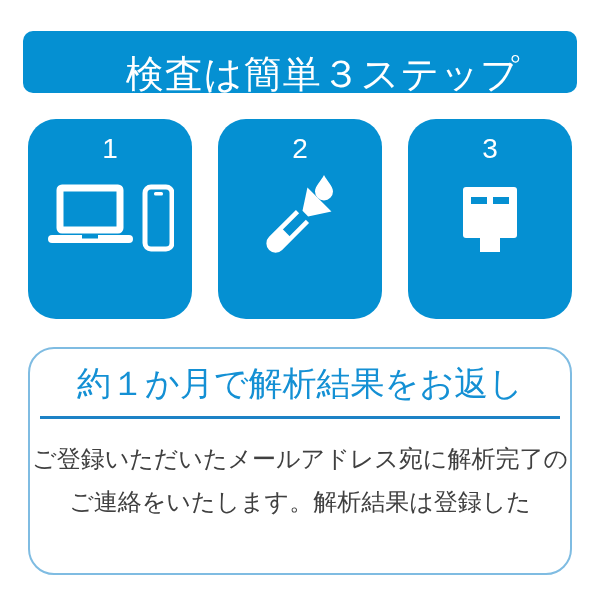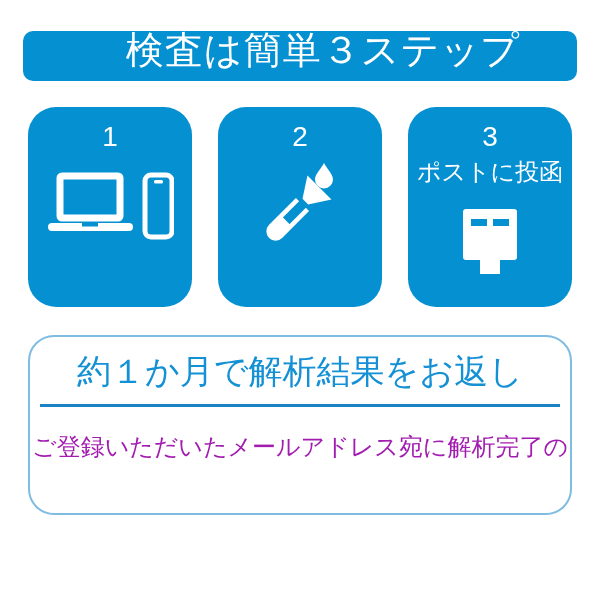--- a/index.html
+++ b/index.html
@@ -13,25 +13,25 @@
   }
   .page {
     width: 600px;
     height: 600px;
     background: #ffffff;
     position: relative;
   }
   
   .header-banner {
     margin: 31px 23px 0 23px;
-    height: 50px;
+    height: 62px;
     background: #0590D2;
     border-radius: 10px;
     display: flex;
-    align-items: flex-start;
+    align-items: flex-end;
     justify-content: center;
     padding-left: 46px;
   }
   .header-title {
     color: #ffffff;
     font-size: 38px;
     font-weight: 500;
     letter-spacing: 1px;
     line-height: 1;
     white-space: nowrap;
@@ -71,21 +71,21 @@
   .step-icon {
     height: 92px;
     margin-top: 8px;
     display: flex;
     align-items: center;
     justify-content: center;
   }
   
   .result-box {
     margin: 28px 28px 0 28px;
-    height: 180px;
+    height: 228px;
     box-sizing: border-box;
     border: 2px solid #7FBCE2;
     border-radius: 26px;
     background: #ffffff;
   }
   .result-heading {
     margin-top: 15px;
     text-align: center;
     font-size: 34px;
     font-weight: 500;
@@ -96,21 +96,21 @@
   .result-divider {
     height: 3px;
     background: #1C82C6;
     margin: 13px 10px 0 10px;
     border: none;
   }
   .result-body {
     margin-top: 18px;
     text-align: center;
     font-size: 24px;
-    color: #a21caf;
+    color: #404040;
     line-height: 43px;
   }
   .result-body span {
     display: block;
     white-space: nowrap;
   }
 </style>
 </head>
 <body>
 
@@ -144,34 +144,34 @@
             <polygon points="23,16 57,16 44,36 36,36" fill="#ffffff"></polygon>
             <path d="M33,40 L33,78 A7,7 0 0 0 47,78 L47,40" fill="none" stroke="#ffffff" stroke-width="4.5"></path>
             <path d="M33,63 L33,78 A7,7 0 0 0 47,78 L47,63 Z" fill="#ffffff"></path>
           </g>
         </svg>
       </div>
     </div>
 
     <div class="step-card">
       <div class="step-number">3</div>
-      <div class="step-label small">ポストに投函</div>
       <div class="step-icon">
         <svg width="68" height="68" viewBox="0 0 68 68" aria-hidden="true">
           <rect x="7" y="2" width="54" height="51" rx="3" fill="#ffffff"></rect>
           <rect x="15" y="12" width="16" height="7" fill="#0590D2"></rect>
           <rect x="37" y="12" width="16" height="7" fill="#0590D2"></rect>
           <rect x="24" y="53" width="20" height="14" fill="#ffffff"></rect>
         </svg>
       </div>
     </div>
 
   </div>
 
   <div class="result-box">
     <div class="result-heading">約１か月で解析結果をお返し</div>
     <div class="result-divider"></div>
     <div class="result-body">
       <span>ご登録いただいたメールアドレス宛に解析完了の</span>
+      <span>ご連絡をいたします。解析結果は登録した</span>
     </div>
   </div>
 
 </div>
 
 </body></html>

